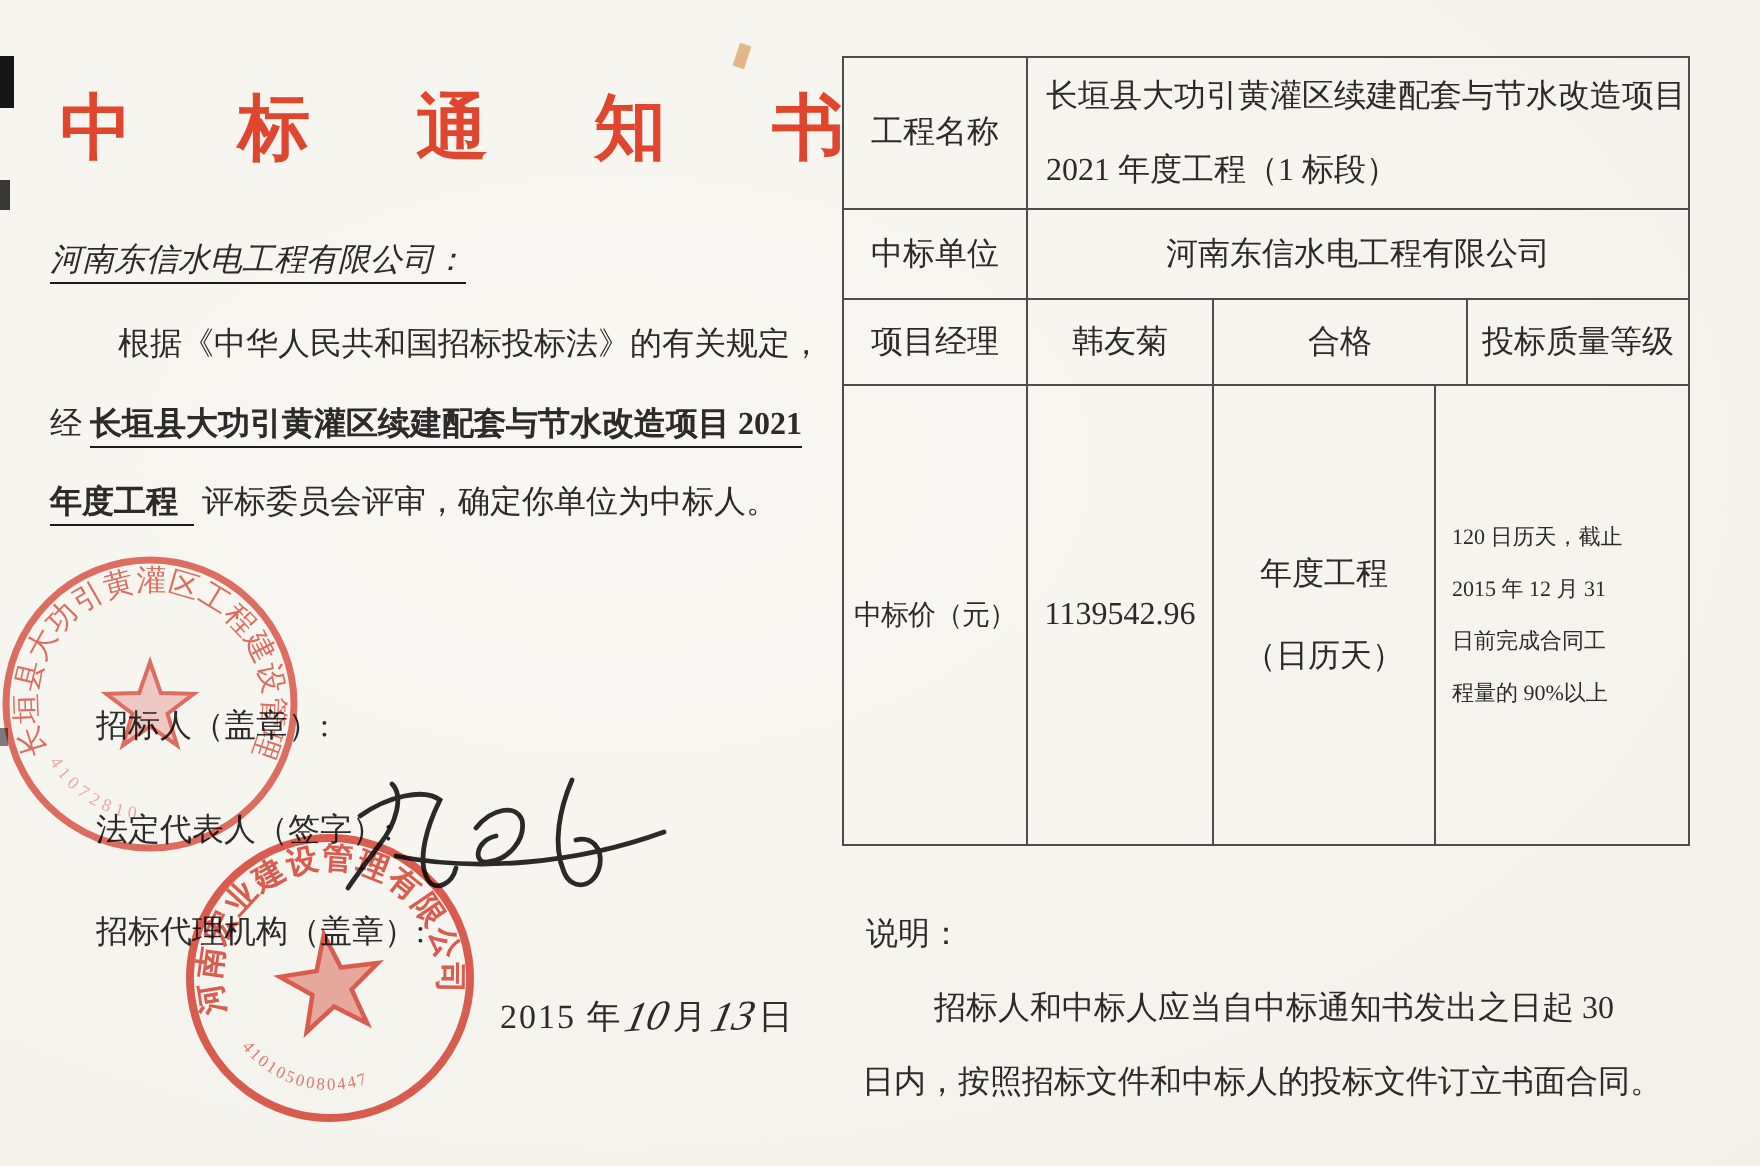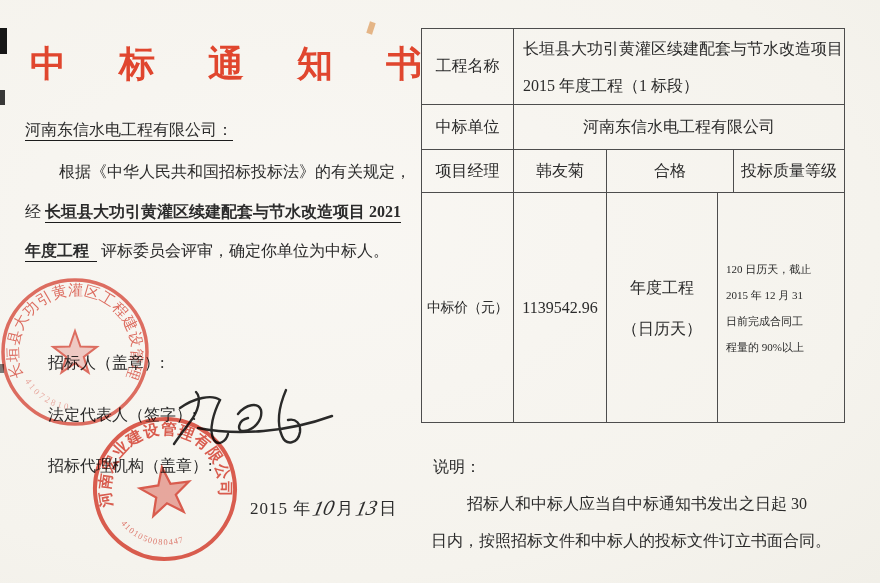--- a/index.html
+++ b/index.html
@@ -10,21 +10,21 @@
     color:var(--ink,#2b2b2b); font-size:16px;
   }
   .abs{position:absolute; white-space:nowrap;}
   .title{
     left:0; top:40px; width:452px; text-align:center;
     font-size:36px; font-weight:700; color:var(--title_red,#e0462e);
     letter-spacing:22px; text-indent:22px;
   }
   .u{border-bottom:1.6px solid #1c1c1c; padding-bottom:2px;}
   .bold{font-weight:700;}
-  .addr{left:25px; top:120px;}
+  .addr{left:25px; top:120px;font-style:italic;}
   .p1{left:59px; top:162px;}
   .p2{left:25px; top:202px;}
   .p3{left:25px; top:241px;}
   .lab-bidder{left:48px; top:353px;}
   .lab-legal{left:48px; top:405px;}
   .lab-agency{left:48px; top:456px;}
   .date{left:250px; top:496px; font-size:17px; letter-spacing:1px;}
   .hand{
     display:inline-block; font-size:21px; font-style:italic;
     transform:skewX(-16deg) rotate(-4deg); margin:0 2px; vertical-align:-1px;
@@ -116,21 +116,21 @@
       <path d="M30,50 C70,58 120,54 164,38"></path>
       <path d="M118,12 C112,26 108,44 114,58 C118,68 130,66 132,54 C133,46 128,40 120,42"></path>
     </g>
   </svg>
 
   <div class="table">
     <div class="trow" style="height:75px;">
       <div class="cell col-label">工程名称</div>
       <div class="cell grow multiline r2v">
         <div>长垣县大功引黄灌区续建配套与节水改造项目</div>
-        <div>2015 年度工程（1 标段）</div>
+        <div>2021 年度工程（1 标段）</div>
       </div>
     </div>
     <div class="trow" style="height:44px;">
       <div class="cell col-label">中标单位</div>
       <div class="cell grow">河南东信水电工程有限公司</div>
     </div>
     <div class="trow" style="height:42px;">
       <div class="cell col-label">项目经理</div>
       <div class="cell" style="width:93px;">韩友菊</div>
       <div class="cell grow">合格</div>

